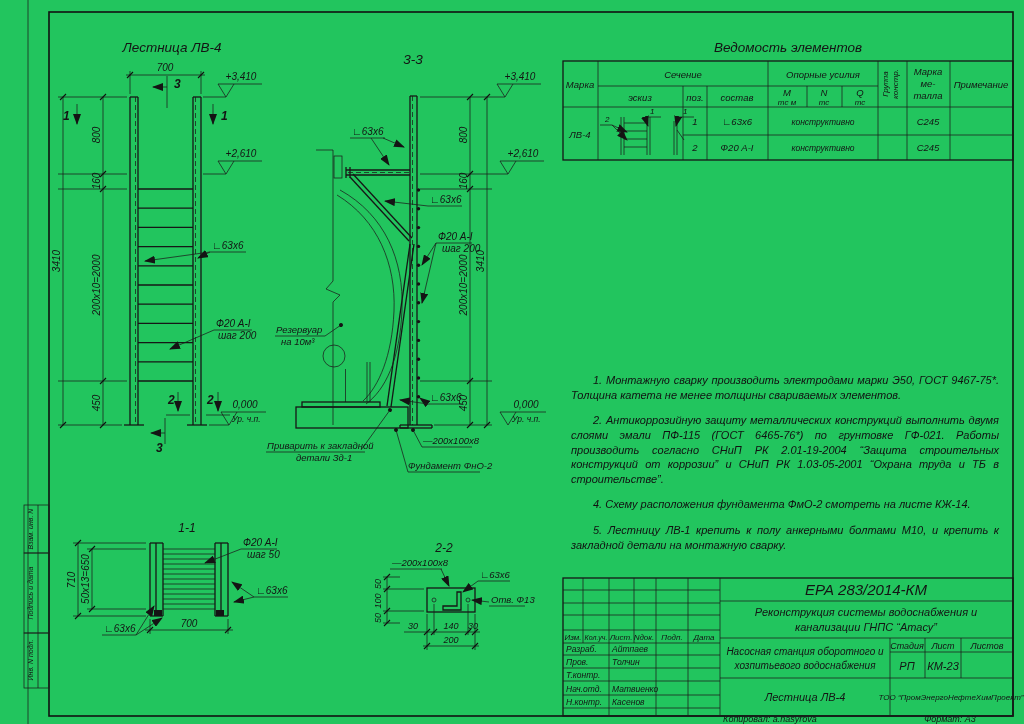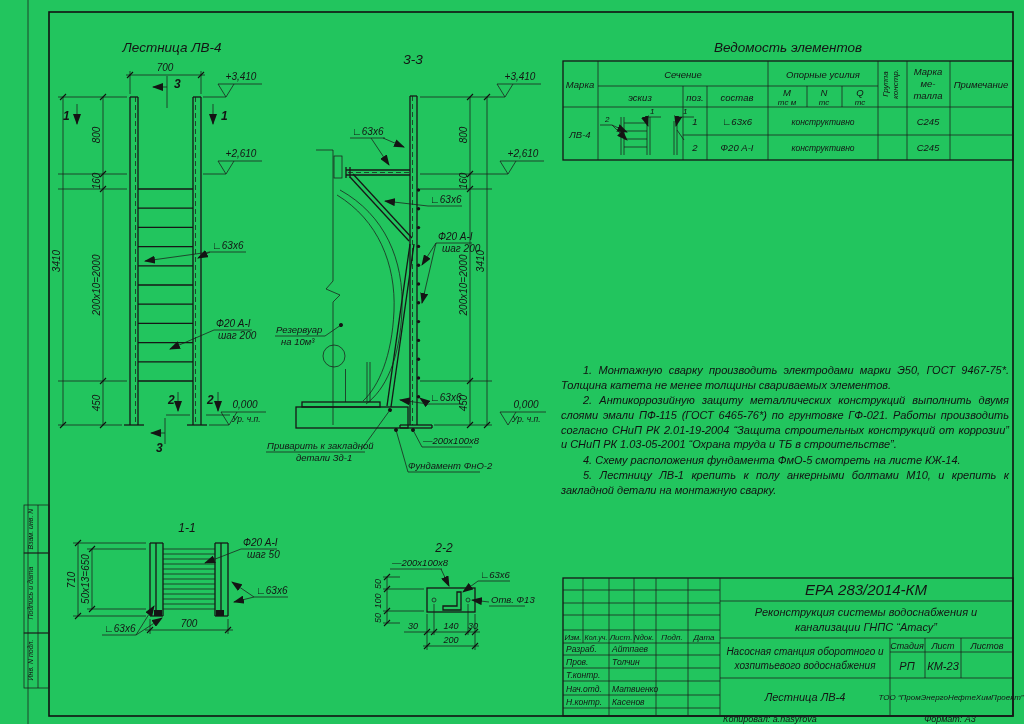--- a/index.html
+++ b/index.html
@@ -12,21 +12,21 @@
   .t13{font-size:13.5px}.t15{font-size:15px}
   .b{font-weight:bold}
   .mid{text-anchor:middle}
   .thin{stroke:#1c1c1c;stroke-width:.75;fill:none}
   .med{stroke:#161616;stroke-width:1.3;fill:none}
   .frame{stroke:#111;stroke-width:1.6;fill:none}
   .dash{stroke:#1c1c1c;stroke-width:.75;fill:none;stroke-dasharray:5,3}
   .tick{stroke:#111;stroke-width:1.1;fill:none}
   .notes{position:absolute;left:560px;top:362px;width:450px;color:#111;
          font-style:italic;font-size:11px;line-height:1.33;text-align:justify;}
-  .notes p{margin:1px;text-indent:22px;}
+  .notes p{margin:11px;text-indent:22px;}
 </style>
 </head>
 <body>
 
 <div id="sheet">
 <svg width="1024" height="724" viewBox="0 0 1024 724">
 <defs>
   <marker id="arw" markerWidth="11" markerHeight="8" refX="10" refY="4" orient="auto" markerUnits="userSpaceOnUse">
     <path d="M0,0 L11,4 L0,8 z" fill="#141414"></path>
   </marker>
@@ -537,16 +537,16 @@
   <text x="612" y="705" class="t85">Касенов</text>
 </g>
 
 <text x="770" y="722" class="t9 mid">Копировал: a.nasyrova</text>
 <text x="950" y="722" class="t9 mid">Формат: А3</text>
 </svg>
 
 <div class="notes">
   <p>1. Монтажную сварку производить электродами марки Э50, ГОСТ 9467-75*. Толщина катета не менее толщины  свариваемых элементов.</p>
   <p>2. Антикоррозийную защиту металлических конструкций выполнить двумя слоями эмали ПФ-115 (ГОСТ 6465-76*) по грунтовке ГФ-021. Работы производить согласно СНиП РК 2.01-19-2004 “Защита строительных конструкций от коррозии” и    СНиП РК 1.03-05-2001 “Охрана труда и ТБ в строительстве”.</p>
-  <p>4. Схему расположения фундамента ФмО-5 смотреть на листе КЖ-14.</p>
+  <p>4. Схему расположения фундамента ФмО-2 смотреть на листе КЖ-14.</p>
   <p>5. Лестницу ЛВ-1 крепить к полу анкерными болтами М10, и крепить к закладной детали на монтажную сварку.</p>
 </div>
 </div>
 
 </body></html>

